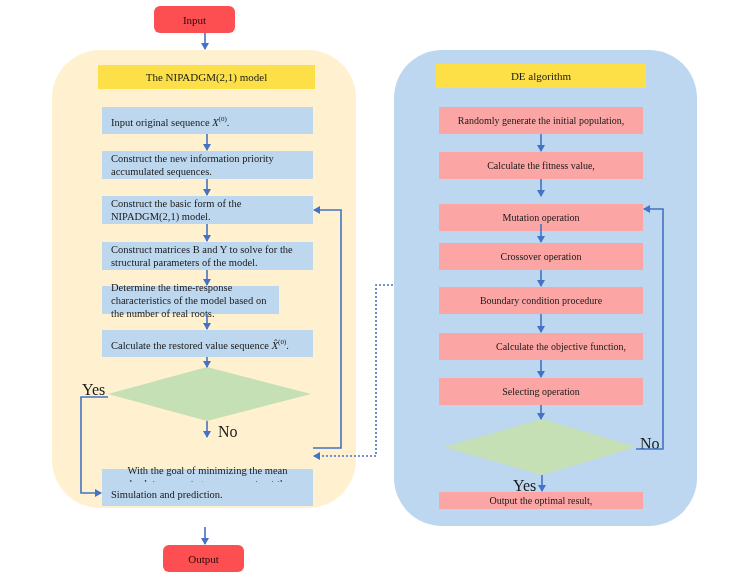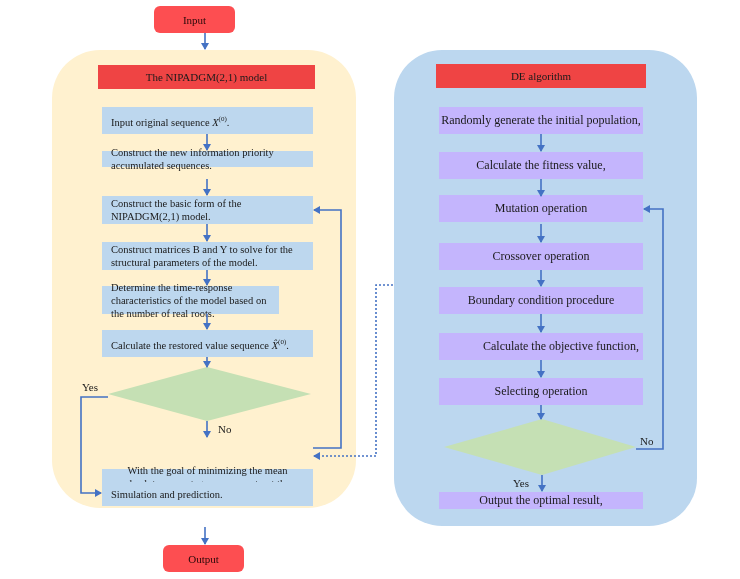--- a/index.html
+++ b/index.html
@@ -3,68 +3,68 @@
 <meta charset="utf-8">
 <style>
   html, body { margin: 0; padding: 0; background: #ffffff; }
   body { width: 740px; height: 579px; position: relative; overflow: hidden;
          font-family: "Liberation Serif", "DejaVu Serif", serif; color: #1a1a1a; }
   .abs { position: absolute; }
   .terminal { background: #fd4e51; border-radius: 6px; display: flex; align-items: center;
               justify-content: center; font-size: 11px; color: #2a0a0a; }
   .panel-left { background: #fff1cf; border-radius: 48px; }
   .panel-right { background: #bcd7ef; border-radius: 48px; }
-  .header { background: #ef4444; display: flex; align-items: center; justify-content: center;
+  .header { background: #fde047; display: flex; align-items: center; justify-content: center;
             font-size: 11px; }
   .step-blue { background: #bdd7ee; font-size: 10.5px; line-height: 13px; display: flex;
                align-items: center; padding: 8px 9px; box-sizing: border-box; }
   .step-blue.center { justify-content: center; text-align: center; margin-top: 31px; }
-  .step-tan { background: #c4b5fd; font-size: 12px; display: flex; align-items: center;
+  .step-tan { background: #fca5a5; font-size: 10px; display: flex; align-items: center;
               justify-content: center; text-align: center; box-sizing: border-box; }
   .diamond-text { font-size: 10.5px; line-height: 12px; text-align: center; display: flex;
                   align-items: center; justify-content: center; }
-  .label { font-size: 11px; }
+  .label { font-size: 16px; }
   svg.overlay { position: absolute; left: 0; top: 0; pointer-events: none; }
   sup { font-size: 7px; }
   i { font-style: italic; }
 </style>
 </head>
 <body>
 
 <div class="abs panel-left" style="left:52px;top:50px;width:304px;height:458px;"></div>
 <div class="abs panel-right" style="left:394px;top:50px;width:303px;height:476px;"></div>
 
 <div class="abs terminal" style="left:154px;top:6px;width:81px;height:27px;">Input</div>
 <div class="abs terminal" style="left:163px;top:545px;width:81px;height:27px;">Output</div>
 
 <div class="abs header" style="left:98px;top:65px;width:217px;height:24px;">The NIPADGM(2,1) model</div>
 
 <div class="abs step-blue" style="left:102px;top:107px;width:211px;height:27px;">
   <span><span>Input original sequence </span><i>X</i><sup>(0)</sup><span>.</span></span>
 </div>
-<div class="abs step-blue" style="left:102px;top:151px;width:211px;height:16px;">Construct the new information priority accumulated sequences.</div>
+<div class="abs step-blue" style="left:102px;top:151px;width:211px;height:28px;">Construct the new information priority accumulated sequences.</div>
 <div class="abs step-blue" style="left:102px;top:196px;width:211px;height:28px;">Construct the basic form of the NIPADGM(2,1) model.</div>
 <div class="abs step-blue" style="left:102px;top:242px;width:211px;height:28px;">Construct matrices B and Y to solve for the structural parameters of the model.</div>
 <div class="abs step-blue" style="left:102px;top:286px;width:177px;height:28px;">Determine the time-response characteristics of the model based on the number of real roots.</div>
 <div class="abs step-blue" style="left:102px;top:330px;width:211px;height:27px;">
   <span><span>Calculate the restored value sequence </span><i>X̂</i><sup>(0)</sup><span>.</span></span>
 </div>
 
 <div class="abs diamond-text" style="left:160px;top:372px;width:100px;height:46px;">Is the model's hyperparameter known?</div>
 <div class="abs label" style="left:82px;top:381px;">Yes</div>
 <div class="abs label" style="left:218px;top:423px;">No</div>
 
 <div class="abs step-blue center" style="left:102px;top:438px;width:211px;height:28px;">With the goal of minimizing the mean absolute percentage error, construct the objective function.</div>
 <div class="abs step-blue" style="left:102px;top:482px;width:211px;height:24px;">Simulation and prediction.</div>
 
 <div class="abs header" style="left:436px;top:64px;width:210px;height:24px;">DE algorithm</div>
 
 <div class="abs step-tan" style="left:439px;top:107px;width:204px;height:27px;">Randomly generate the initial population,</div>
 <div class="abs step-tan" style="left:439px;top:152px;width:204px;height:27px;">Calculate the fitness value,</div>
-<div class="abs step-tan" style="left:439px;top:195px;width:204px;height:27px;">Mutation operation</div>
+<div class="abs step-tan" style="left:439px;top:204px;width:204px;height:27px;">Mutation operation</div>
 <div class="abs step-tan" style="left:439px;top:243px;width:204px;height:27px;">Crossover operation</div>
 <div class="abs step-tan" style="left:439px;top:287px;width:204px;height:27px;">Boundary condition procedure</div>
 <div class="abs step-tan" style="left:439px;top:333px;width:204px;height:27px;padding-left:40px;">Calculate the objective function,</div>
 <div class="abs step-tan" style="left:439px;top:378px;width:204px;height:27px;">Selecting operation</div>
 
 <div class="abs diamond-text" style="left:496px;top:424px;width:90px;height:46px;">Has the maximum number of iterations been reached?</div>
 <div class="abs label" style="left:640px;top:435px;">No</div>
 <div class="abs label" style="left:513px;top:477px;">Yes</div>
 
 <div class="abs step-tan" style="left:439px;top:492px;width:204px;height:17px;">Output the optimal result,</div>

